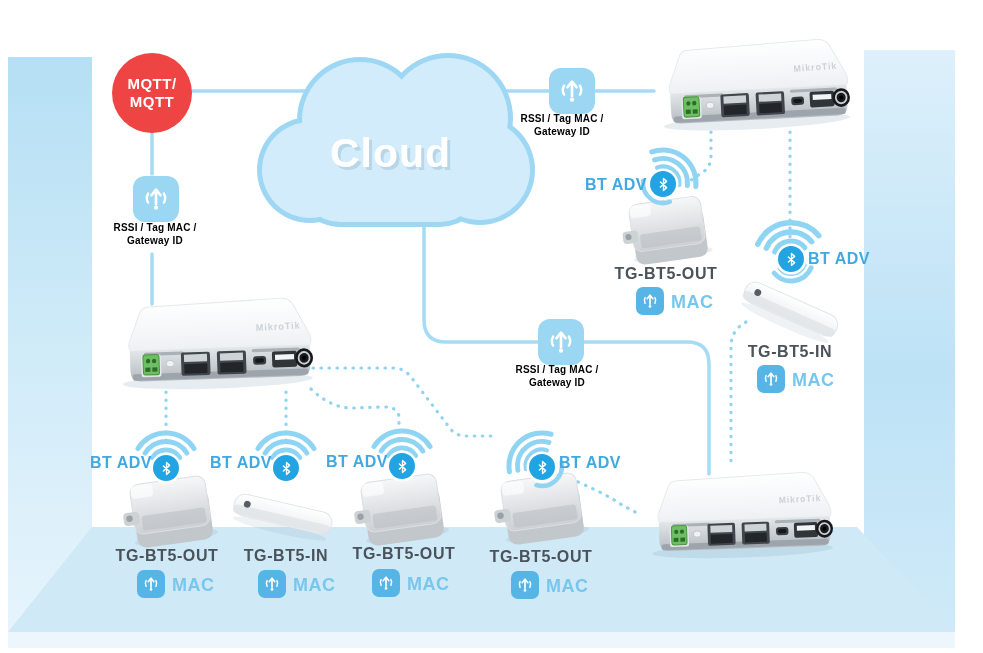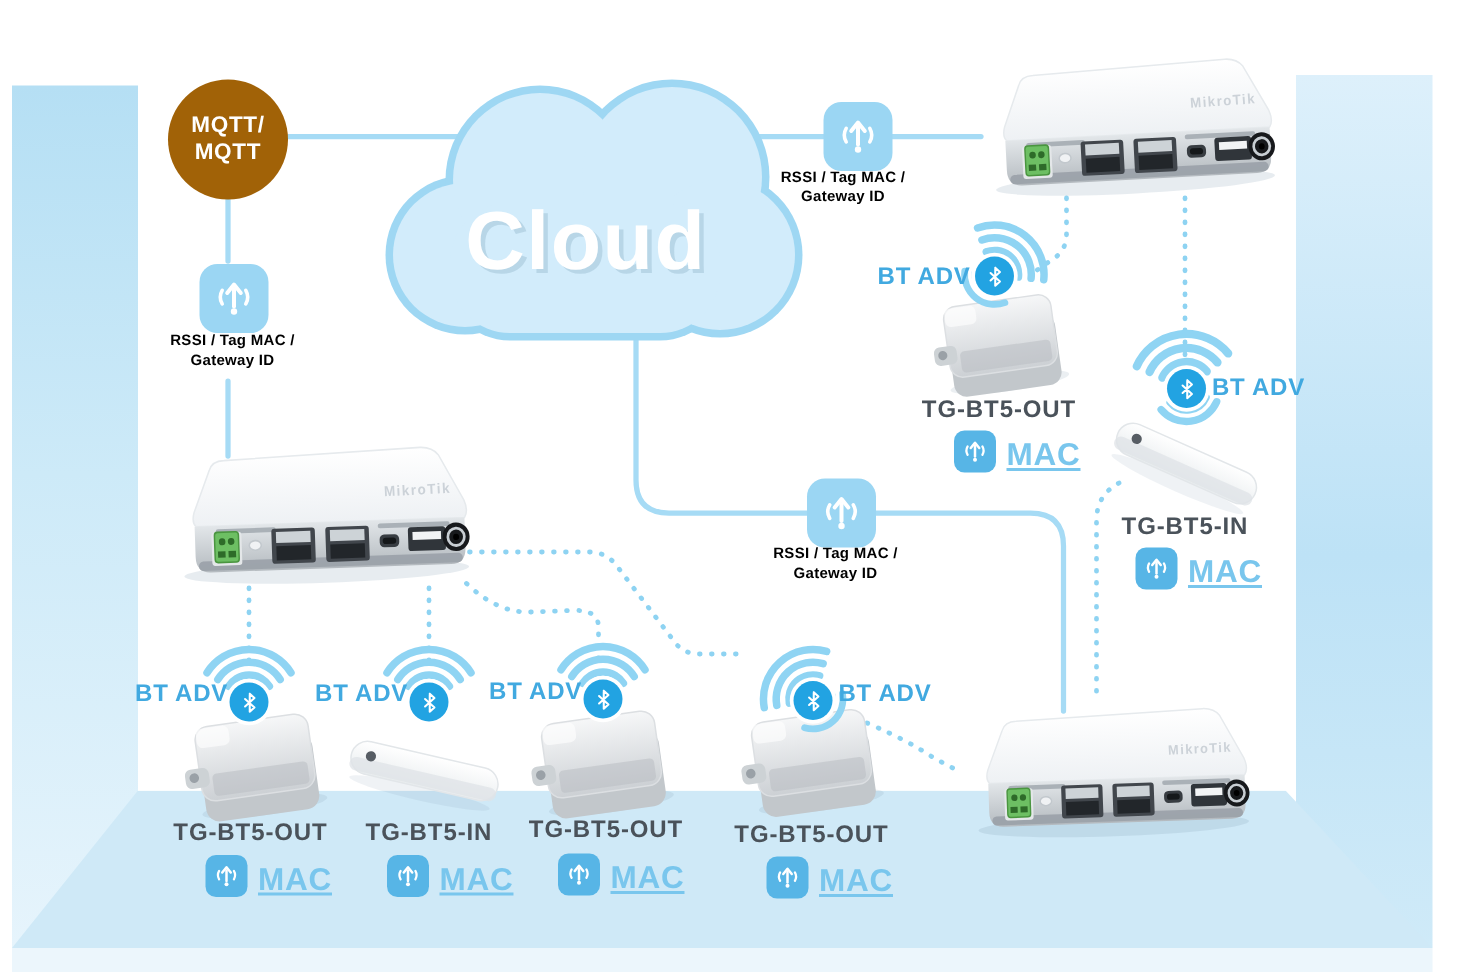--- a/index.html
+++ b/index.html
@@ -11,36 +11,36 @@
   .wall-left{left:8px;top:57px;width:84px;height:575px;
     background:linear-gradient(180deg,#b5dff4 0%,#cdeaf8 45%,#e6f4fc 100%);}
   .wall-right{left:864px;top:50px;width:91px;height:582px;
     background:linear-gradient(180deg,#ddf0fb 0%,#bde2f6 55%,#cfeaf8 100%);}
   .floor{left:8px;top:527px;width:947px;height:105px;background:#cfe9f7;
     clip-path:polygon(0px 105px,84px 0px,849px 0px,947px 105px);}
   .floor-strip{left:8px;top:632px;width:947px;height:16px;background:#ecf6fc;}
 
   
   .mqtt-node{left:112px;top:53px;width:80px;height:80px;border-radius:50%;
-    background:#a16207;color:#fff;display:flex;flex-direction:column;align-items:center;
+    background:#ef4444;color:#fff;display:flex;flex-direction:column;align-items:center;
     justify-content:center;font-weight:bold;font-size:15px;line-height:1.2;letter-spacing:.5px;}
   .badge46{width:46px;height:46px;background:#9bd6f3;border-radius:12px;
     display:flex;align-items:center;justify-content:center;}
   .badge28{width:28px;height:28px;background:#57b5e6;border-radius:7px;
     display:flex;align-items:center;justify-content:center;}
   .rssi{width:140px;font-weight:bold;font-size:10px;line-height:1.25;color:#000000;
     text-align:center;letter-spacing:.2px;}
   .btadv{font-weight:bold;font-size:16px;line-height:1;color:#41a9e0;letter-spacing:.5px;width:70px;}
   .t-r{text-align:right;} .t-l{text-align:left;}
   .tagname{width:120px;font-weight:bold;font-size:16px;line-height:1;color:#4a525a;
     letter-spacing:.6px;text-align:center;}
-  .mactext{font-weight:bold;font-size:21px;line-height:1;color:#79c6ed;letter-spacing:.5px;text-decoration:underline;}
+  .mactext{font-weight:bold;font-size:18px;line-height:1;color:#79c6ed;letter-spacing:.5px;}
   .btc{width:26px;height:26px;border-radius:50%;background:#22a3e2;box-shadow:0 0 0 2.5px #ffffff;
     display:flex;align-items:center;justify-content:center;}
-  .cloudtxt{left:308px;top:133px;width:165px;text-align:center;font-weight:bold;font-size:55px;
+  .cloudtxt{left:308px;top:133px;width:165px;text-align:center;font-weight:bold;font-size:41px;
     line-height:1;color:#ffffff;letter-spacing:1px;text-shadow:3px 3px 0 rgba(141,178,200,.38);}
   svg.overlay{position:absolute;left:0;top:0;}
 </style>
 </head>
 <body>
 
 <div class="scene">
 
   <div class="abs wall-left"></div>
   <div class="abs wall-right"></div>

